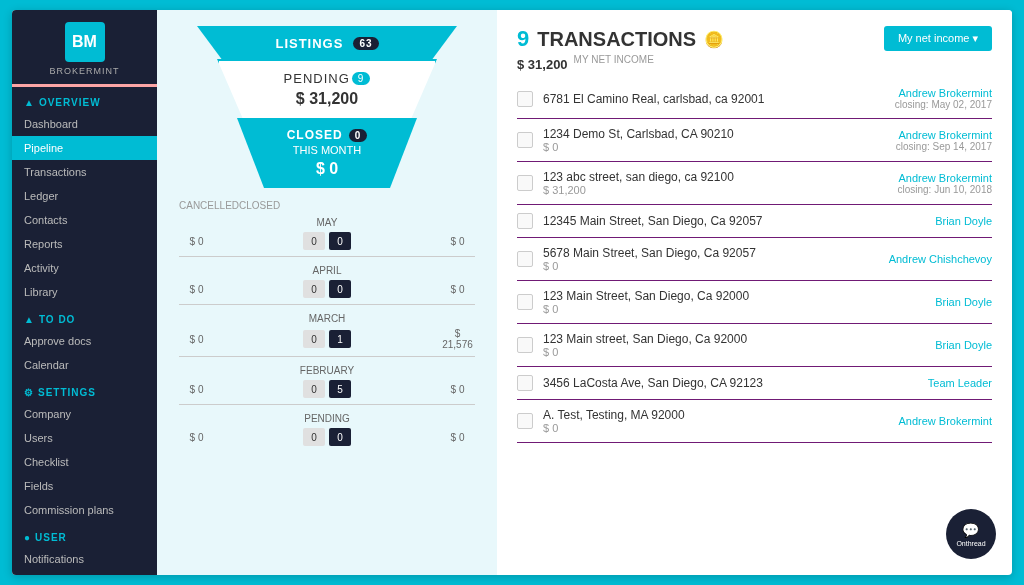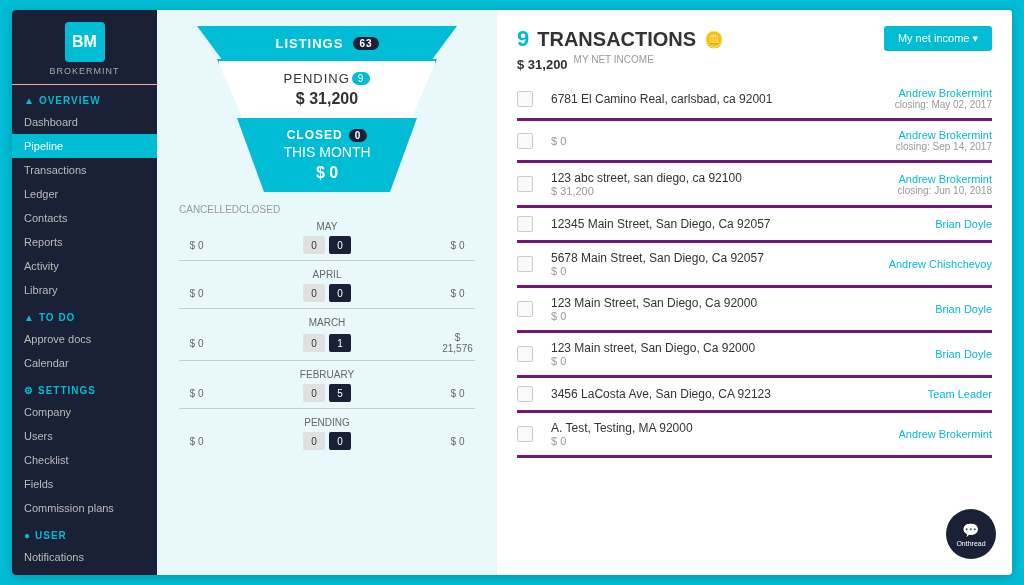--- a/index.html
+++ b/index.html
@@ -32,21 +32,21 @@
       flex-direction: column;
       flex-shrink: 0;
       overflow-y: auto;
     }
     .sidebar-logo {
       display: flex;
       align-items: center;
       justify-content: center;
       flex-direction: column;
       padding: 12px 8px 8px;
-      border-bottom: 1px solid #fca5a5;
+      border-bottom: 3px solid #fca5a5;
     }
     .logo-box {
       background: #00bcd4;
       color: #fff;
       font-weight: bold;
       font-size: 16px;
       width: 40px;
       height: 40px;
       display: flex;
       align-items: center;
@@ -160,21 +160,21 @@
     }
     .funnel-closed-title {
       font-size: 12px;
       font-weight: bold;
       letter-spacing: 1px;
       display: flex;
       align-items: center;
       justify-content: center;
       gap: 6px;
     }
-    .month-sub { font-size: 14px; margin-top: 2px; }
+    .month-sub { font-size: 11px; margin-top: 2px; }
     .funnel-table {
       width: 100%;
       margin-top: 8px;
     }
     .funnel-table-header {
       display: flex;
       padding: 4px 10px;
       color: #999;
       font-size: 10px;
     }
@@ -281,22 +281,21 @@
       font-size: 13px;
       font-weight: bold;
     }
     .transaction-list {
       list-style: none;
     }
     .transaction-item {
       display: flex;
       align-items: center;
       padding: 8px 0;
-      border-bottom: 3px solid #701a75;
-      gap: 8px;
+      border-bottom: 1px solid #701a75;
     }
     .transaction-checkbox {
       width: 16px;
       height: 16px;
       border: 1px solid #ccc;
       border-radius: 2px;
       margin-right: 10px;
       flex-shrink: 0;
       background: #f9f9f9;
     }
@@ -532,20 +531,21 @@
             <div class="transaction-agent">Andrew Brokermint</div>
             <div class="transaction-date">
               <span>closing:</span>
               <span>May 02, 2017</span>
             </div>
           </div>
         </li>
         <li class="transaction-item">
           <div class="transaction-checkbox"></div>
           <div class="transaction-info">
+            <div class="transaction-address">1234 Demo St, Carlsbad, CA 90210</div>
             <div class="transaction-amount">$ 0</div>
           </div>
           <div class="transaction-meta">
             <div class="transaction-agent">Andrew Brokermint</div>
             <div class="transaction-date">
               <span>closing:</span>
               <span>Sep 14, 2017</span>
             </div>
           </div>
         </li>

